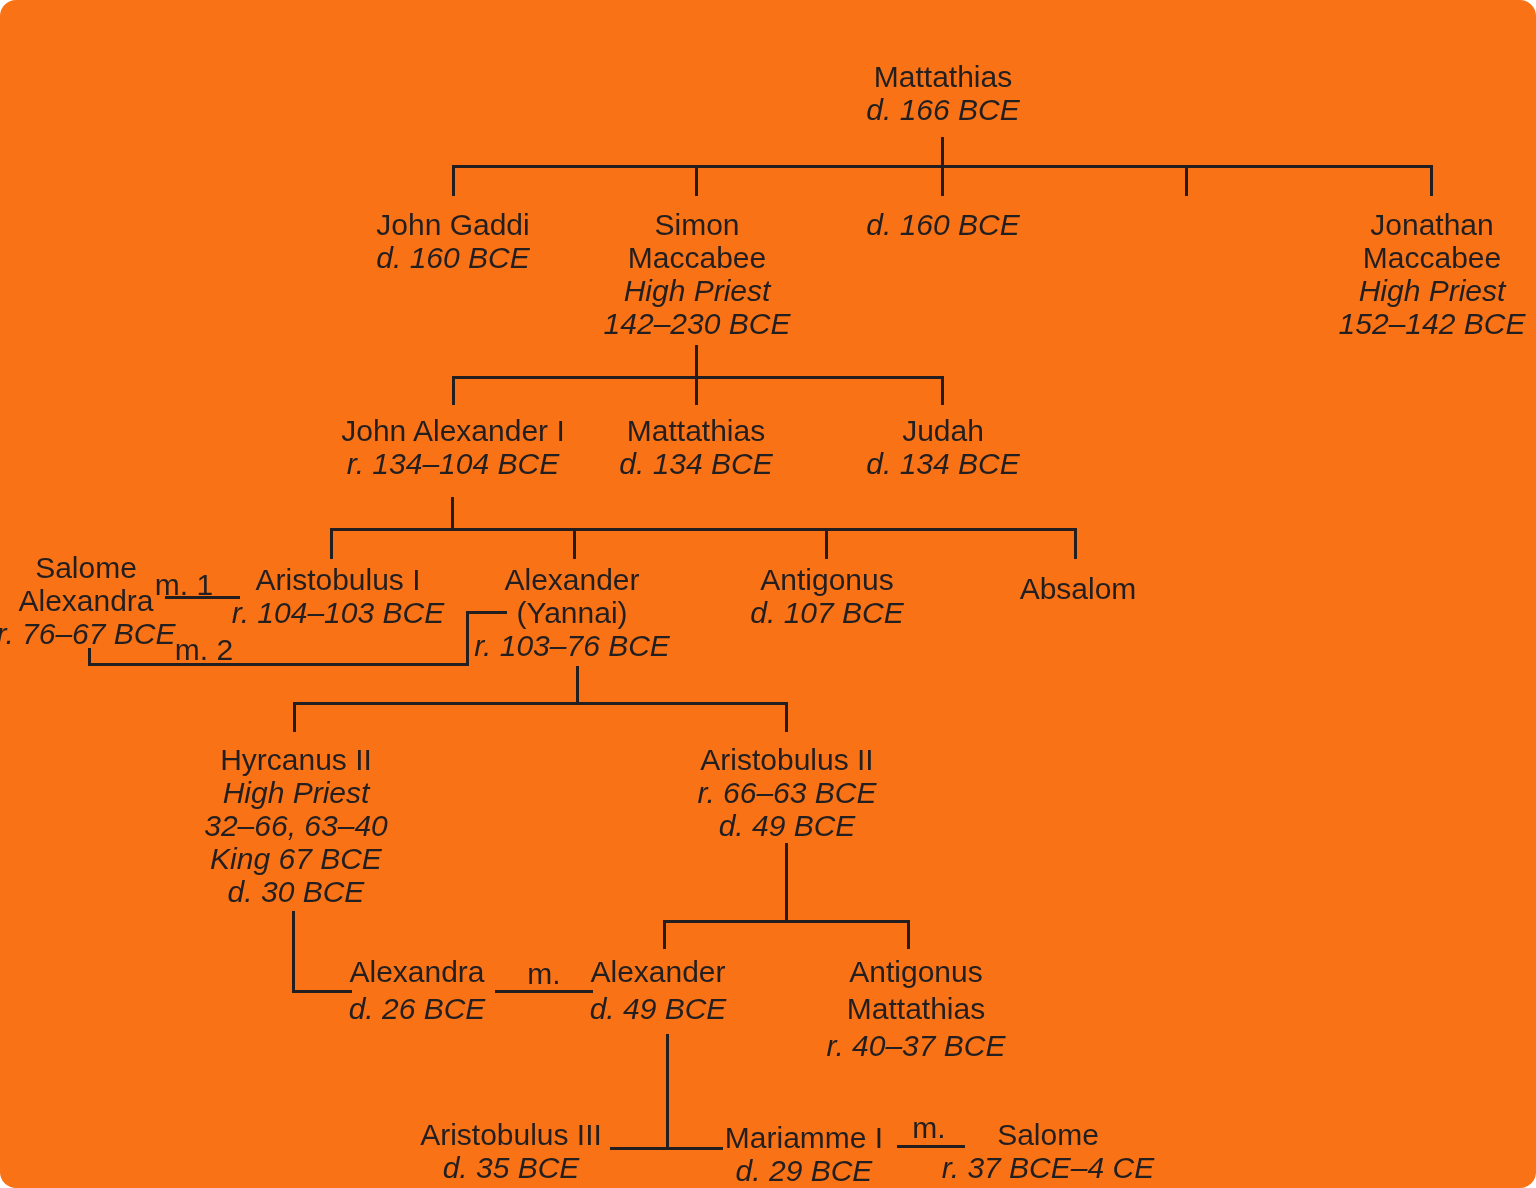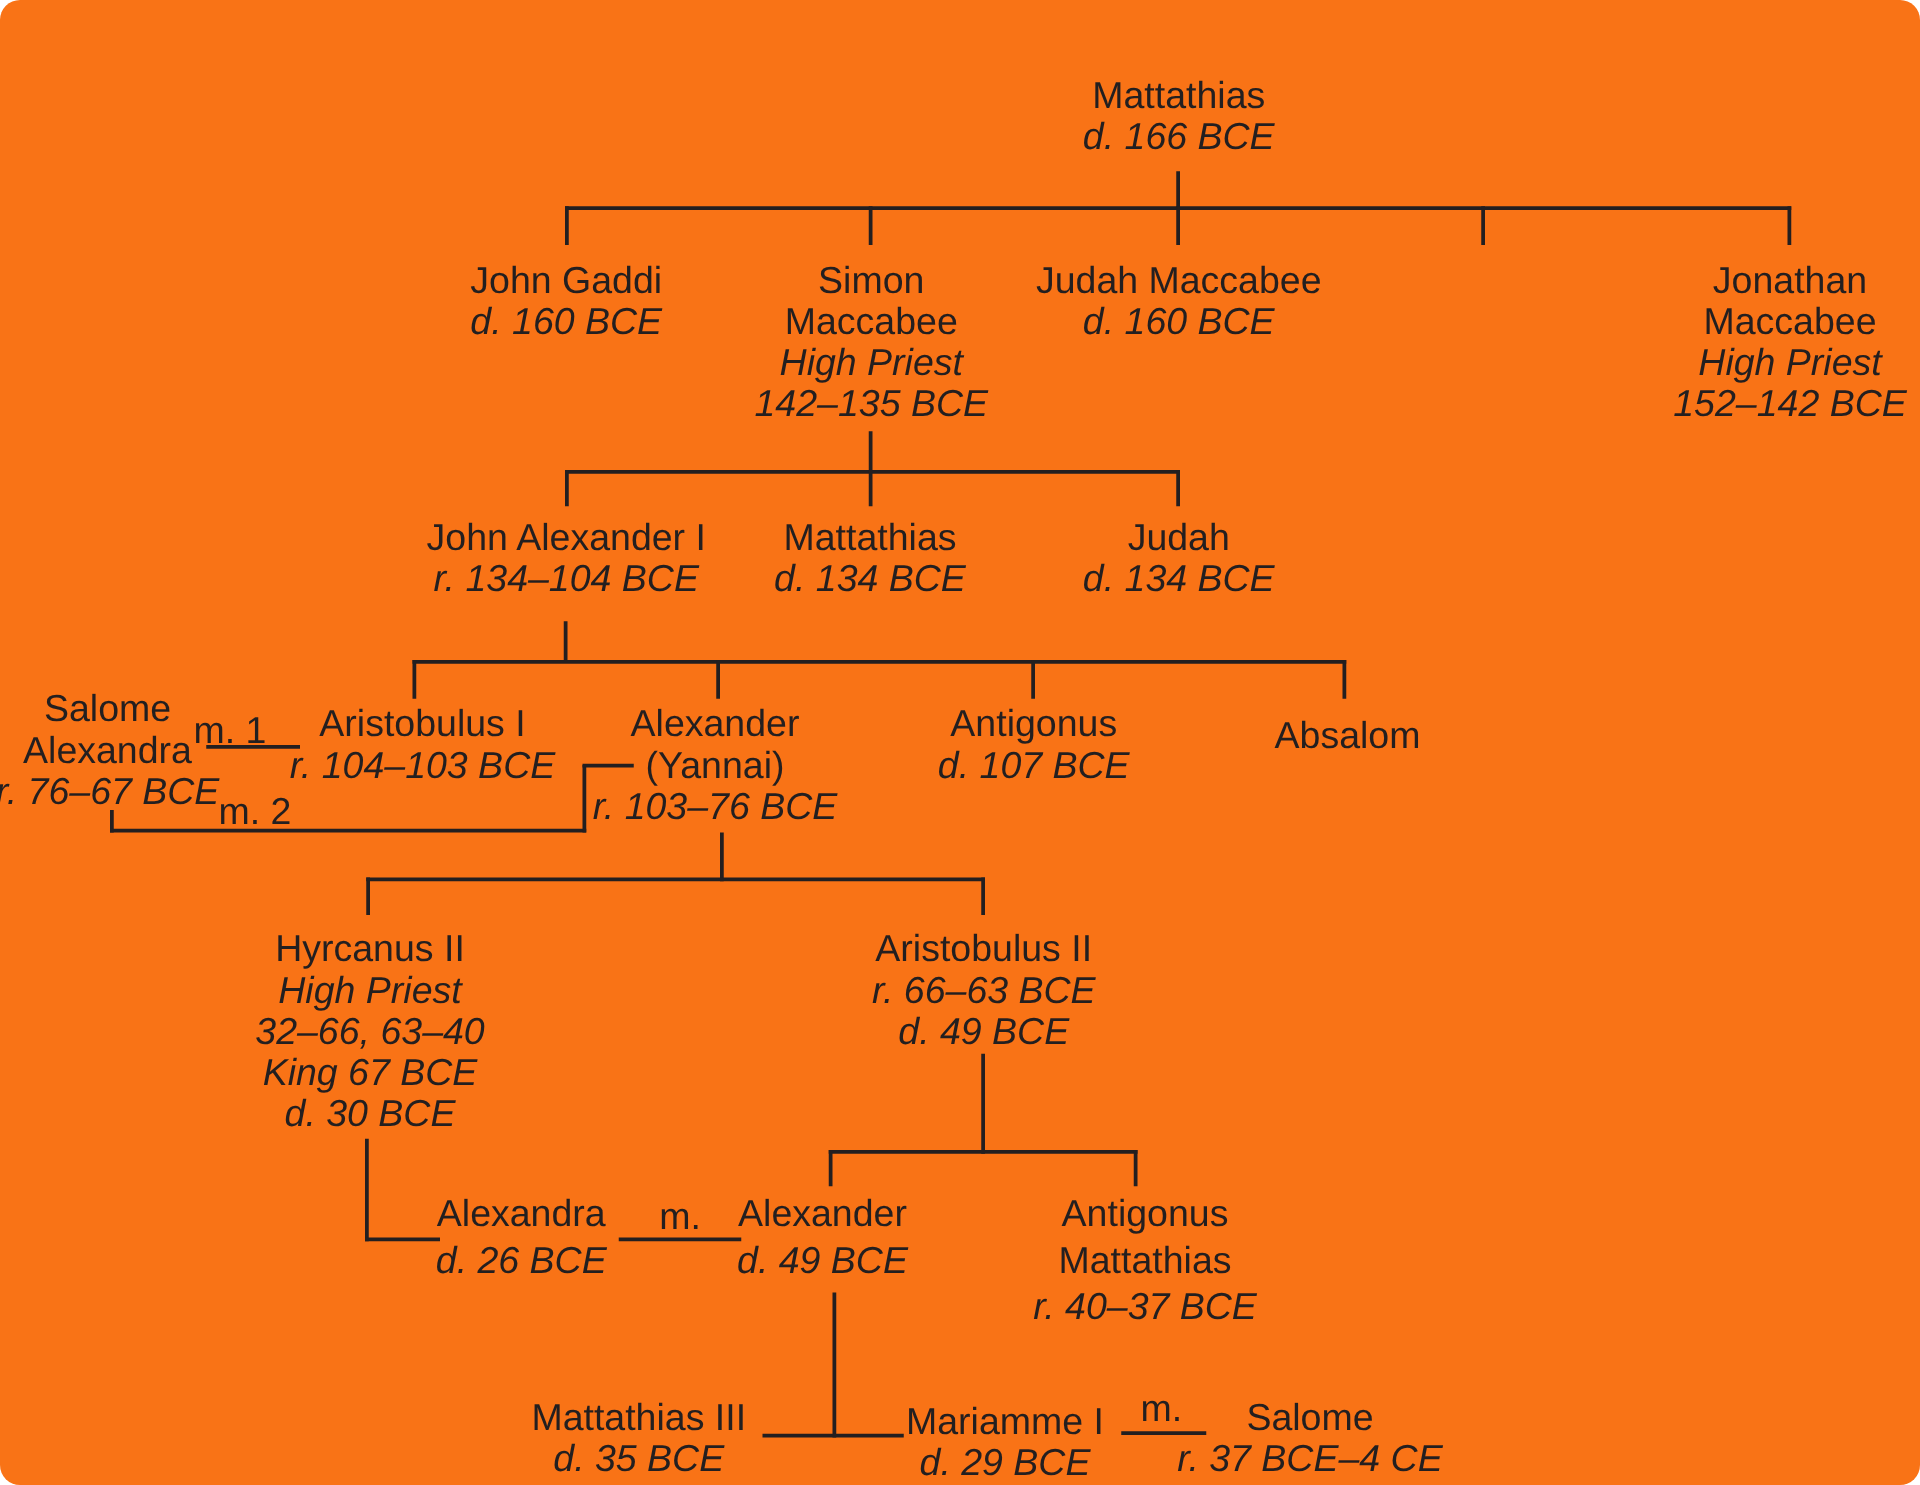--- a/index.html
+++ b/index.html
@@ -97,25 +97,24 @@
 
   <div class="node" style="left:453px;top:208px">
     <div>John Gaddi</div>
     <div class="it">d. 160 BCE</div>
   </div>
 
   <div class="node" style="left:697px;top:208px">
     <div>Simon</div>
     <div>Maccabee</div>
     <div class="it">High Priest</div>
-    <div class="it">142–135 BCE</div>
+    <div class="it">142–230 BCE</div>
   </div>
 
   <div class="node" style="left:943px;top:208px">
-    <div>Judah Maccabee</div>
     <div class="it">d. 160 BCE</div>
   </div>
 
 
   <div class="node" style="left:1432px;top:208px">
     <div>Jonathan</div>
     <div>Maccabee</div>
     <div class="it">High Priest</div>
     <div class="it">152–142 BCE</div>
   </div>
@@ -190,21 +189,21 @@
     <div class="it">d. 49 BCE</div>
   </div>
 
   <div class="node wide" style="left:916px;top:953px">
     <div>Antigonus</div>
     <div>Mattathias</div>
     <div class="it">r. 40–37 BCE</div>
   </div>
 
   <div class="node" style="left:511px;top:1118px">
-    <div>Mattathias III</div>
+    <div>Aristobulus III</div>
     <div class="it">d. 35 BCE</div>
   </div>
 
   <div class="node" style="left:804px;top:1121px">
     <div>Mariamme I</div>
     <div class="it">d. 29 BCE</div>
   </div>
 
   <div class="mlabel" style="left:929px;top:1112px">m.</div>
 

